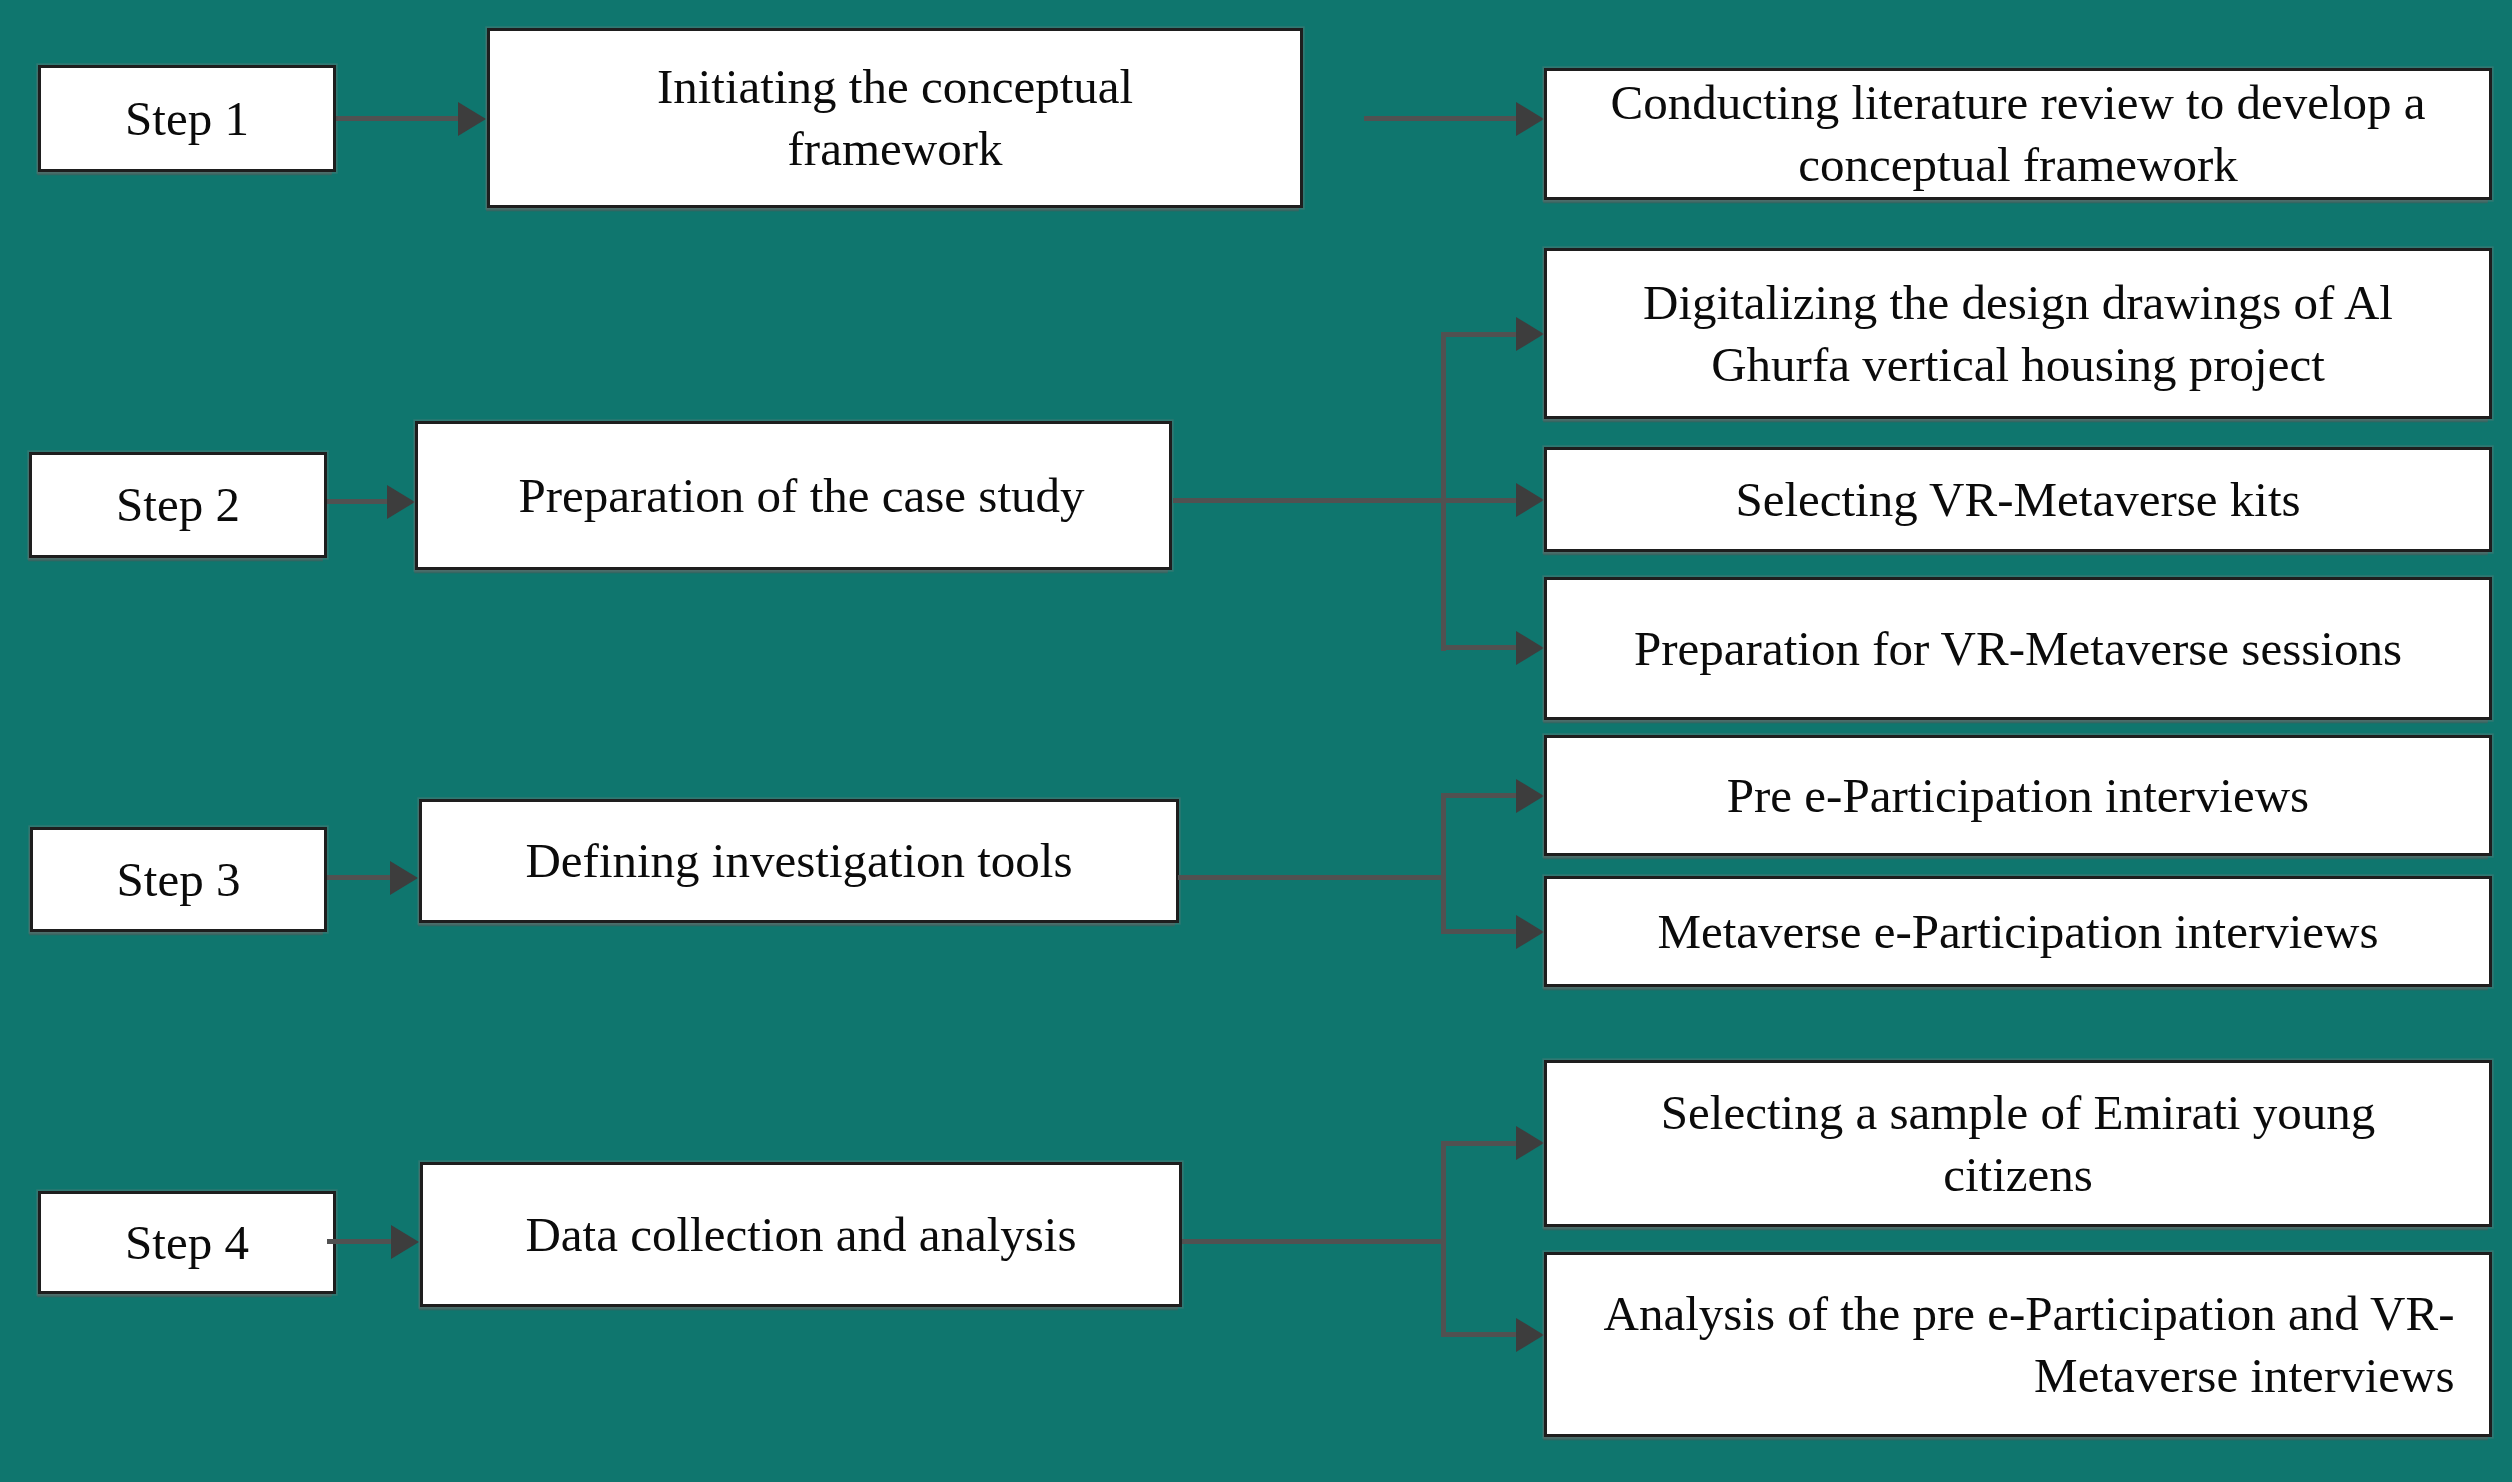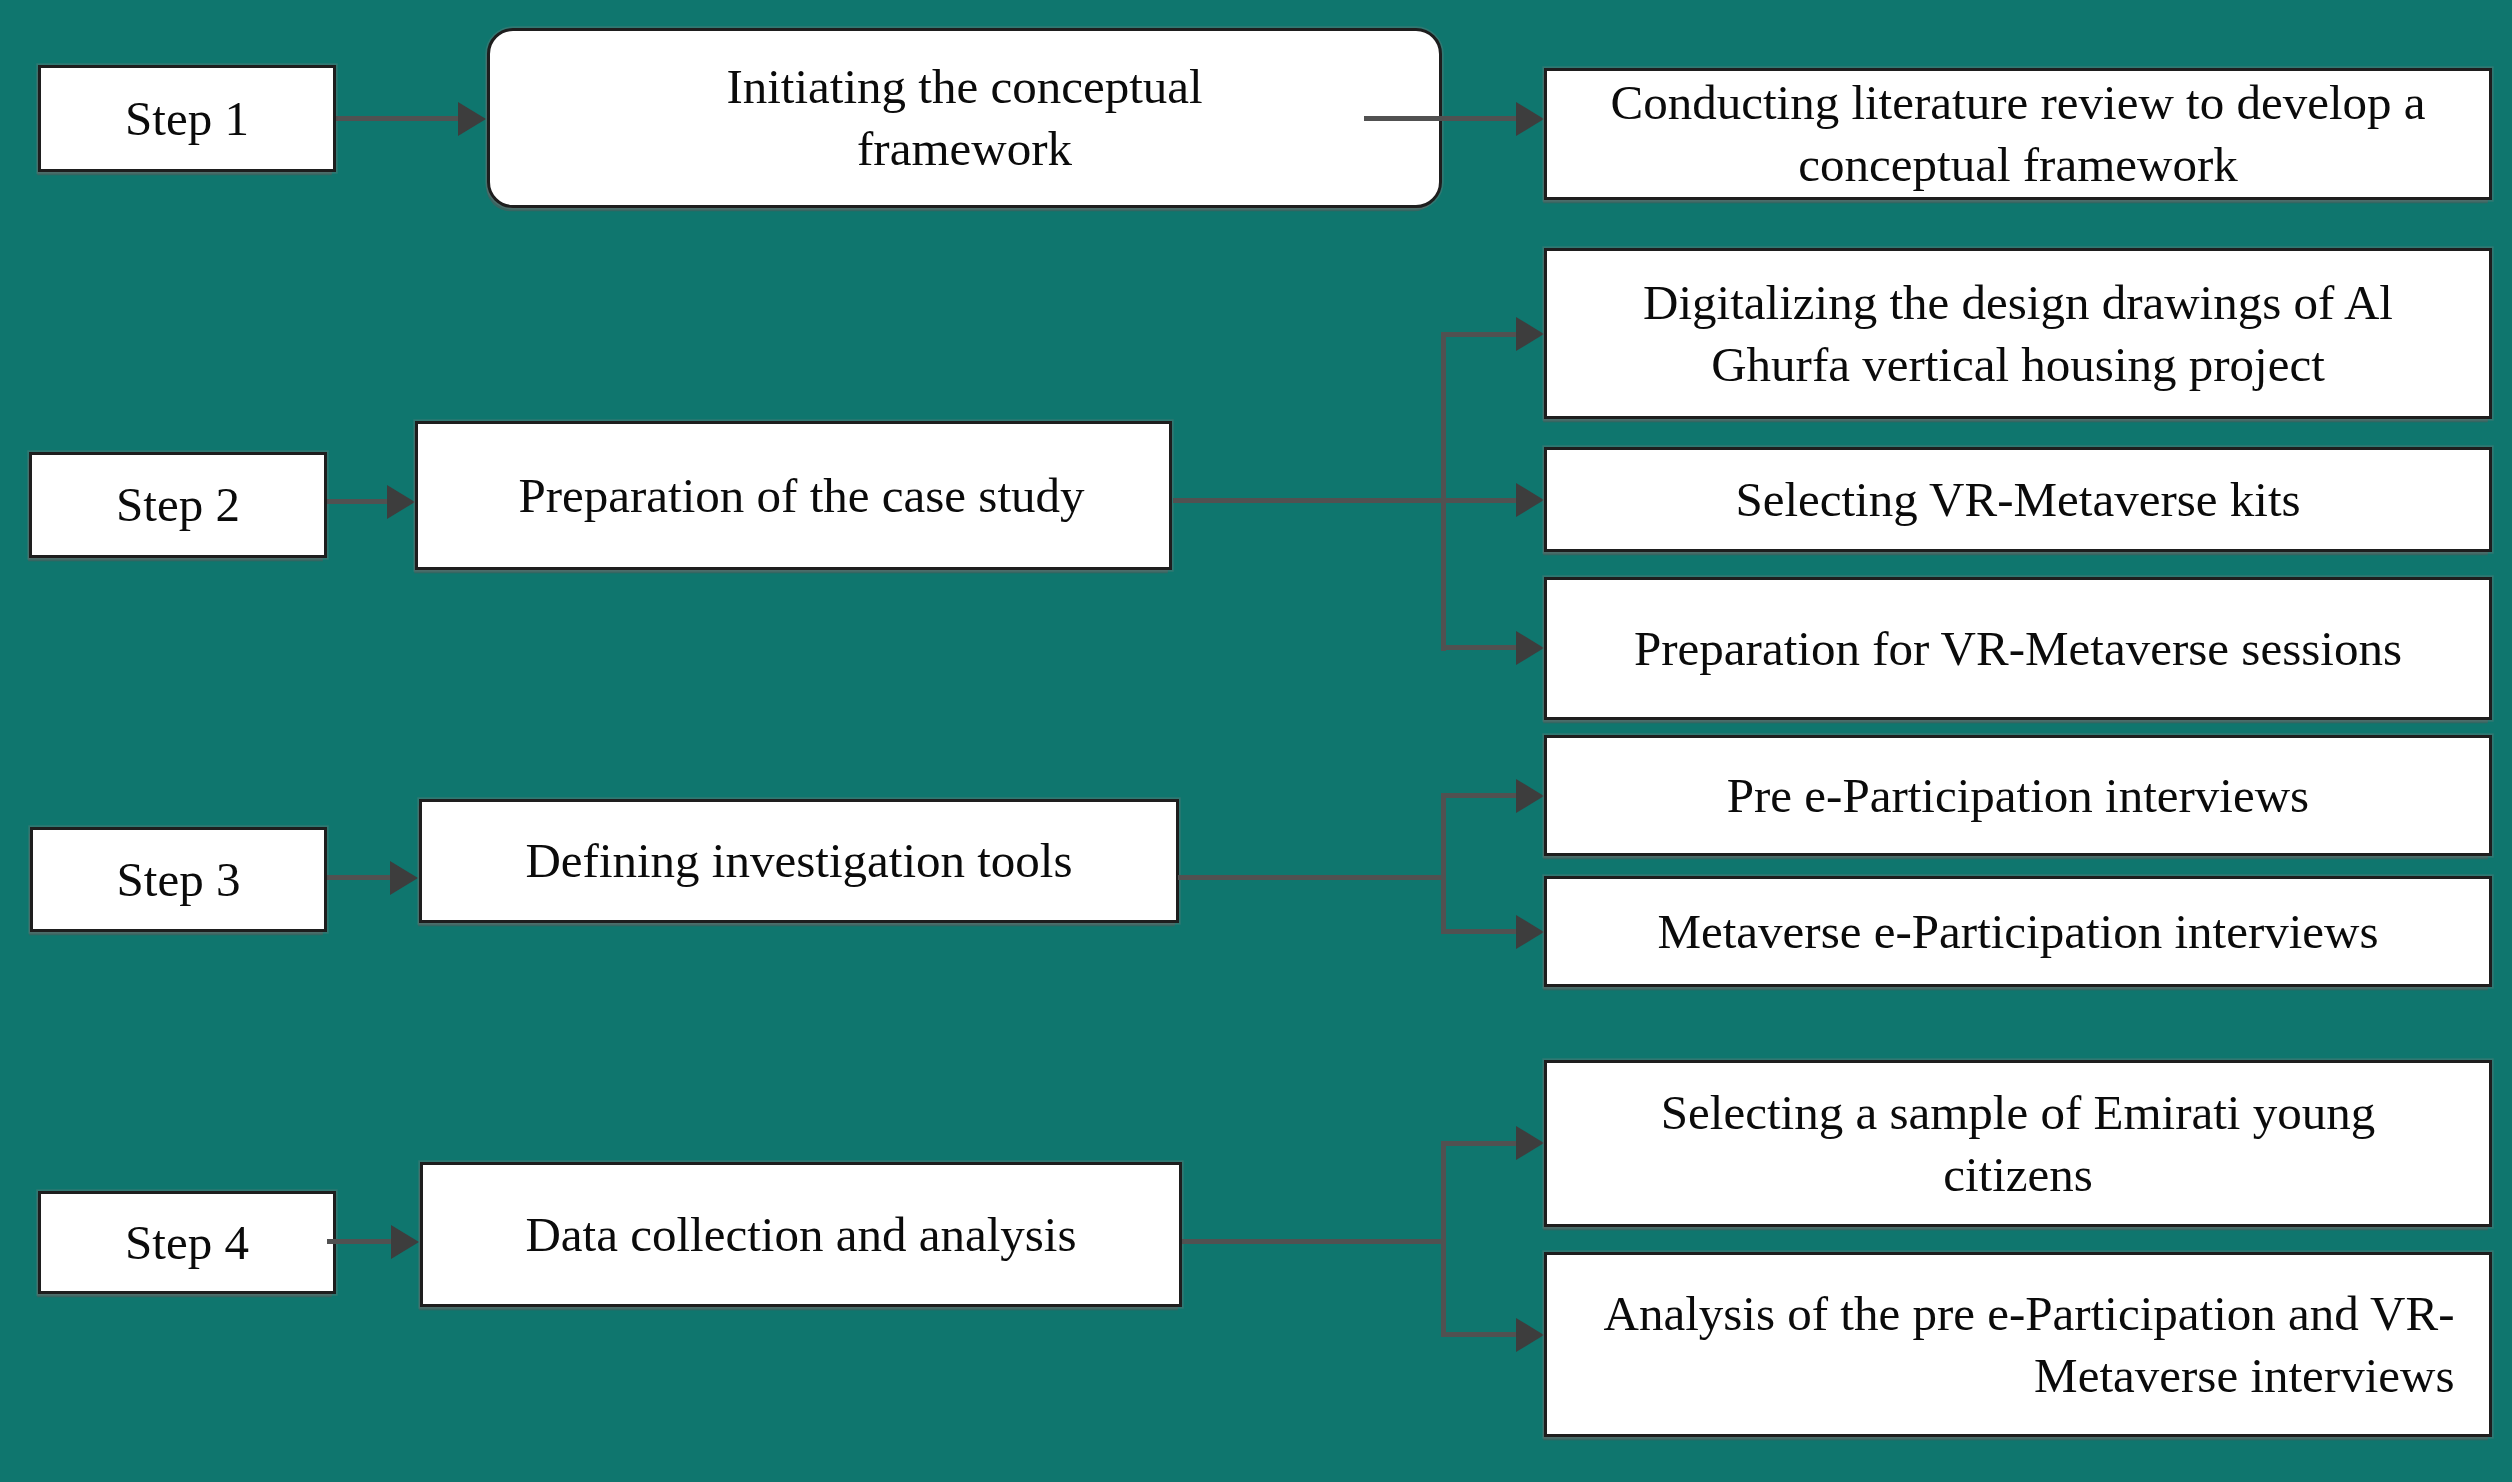--- a/index.html
+++ b/index.html
@@ -38,21 +38,21 @@
 <body>
 
 <div class="stage">
 
   <div class="box" style="left:38px;top:65px;width:298px;height:107px;">
     <span class="txt">Step 1</span>
   </div>
   <div class="hline" style="left:336px;top:116px;width:126px;"></div>
   <div class="ahead" style="left:458px;top:102px;"></div>
 
-  <div class="box" style="left:487px;top:28px;width:955px;height:180px;border-radius:26px;">
+  <div class="box" style="left:487px;top:28px;width:816px;height:180px;">
     <span class="txt" style="max-width:688px;">Initiating the conceptual framework</span>
   </div>
   <div class="hline" style="left:1364px;top:116px;width:154px;"></div>
   <div class="ahead" style="left:1516px;top:102px;"></div>
 
   <div class="box" style="left:1544px;top:28px;width:948px;height:132px;margin-top:40px;">
     <span class="txt" style="max-width:823px;">Conducting literature review to develop a conceptual framework</span>
   </div>
 
   <div class="box" style="left:29px;top:452px;width:298px;height:106px;">

